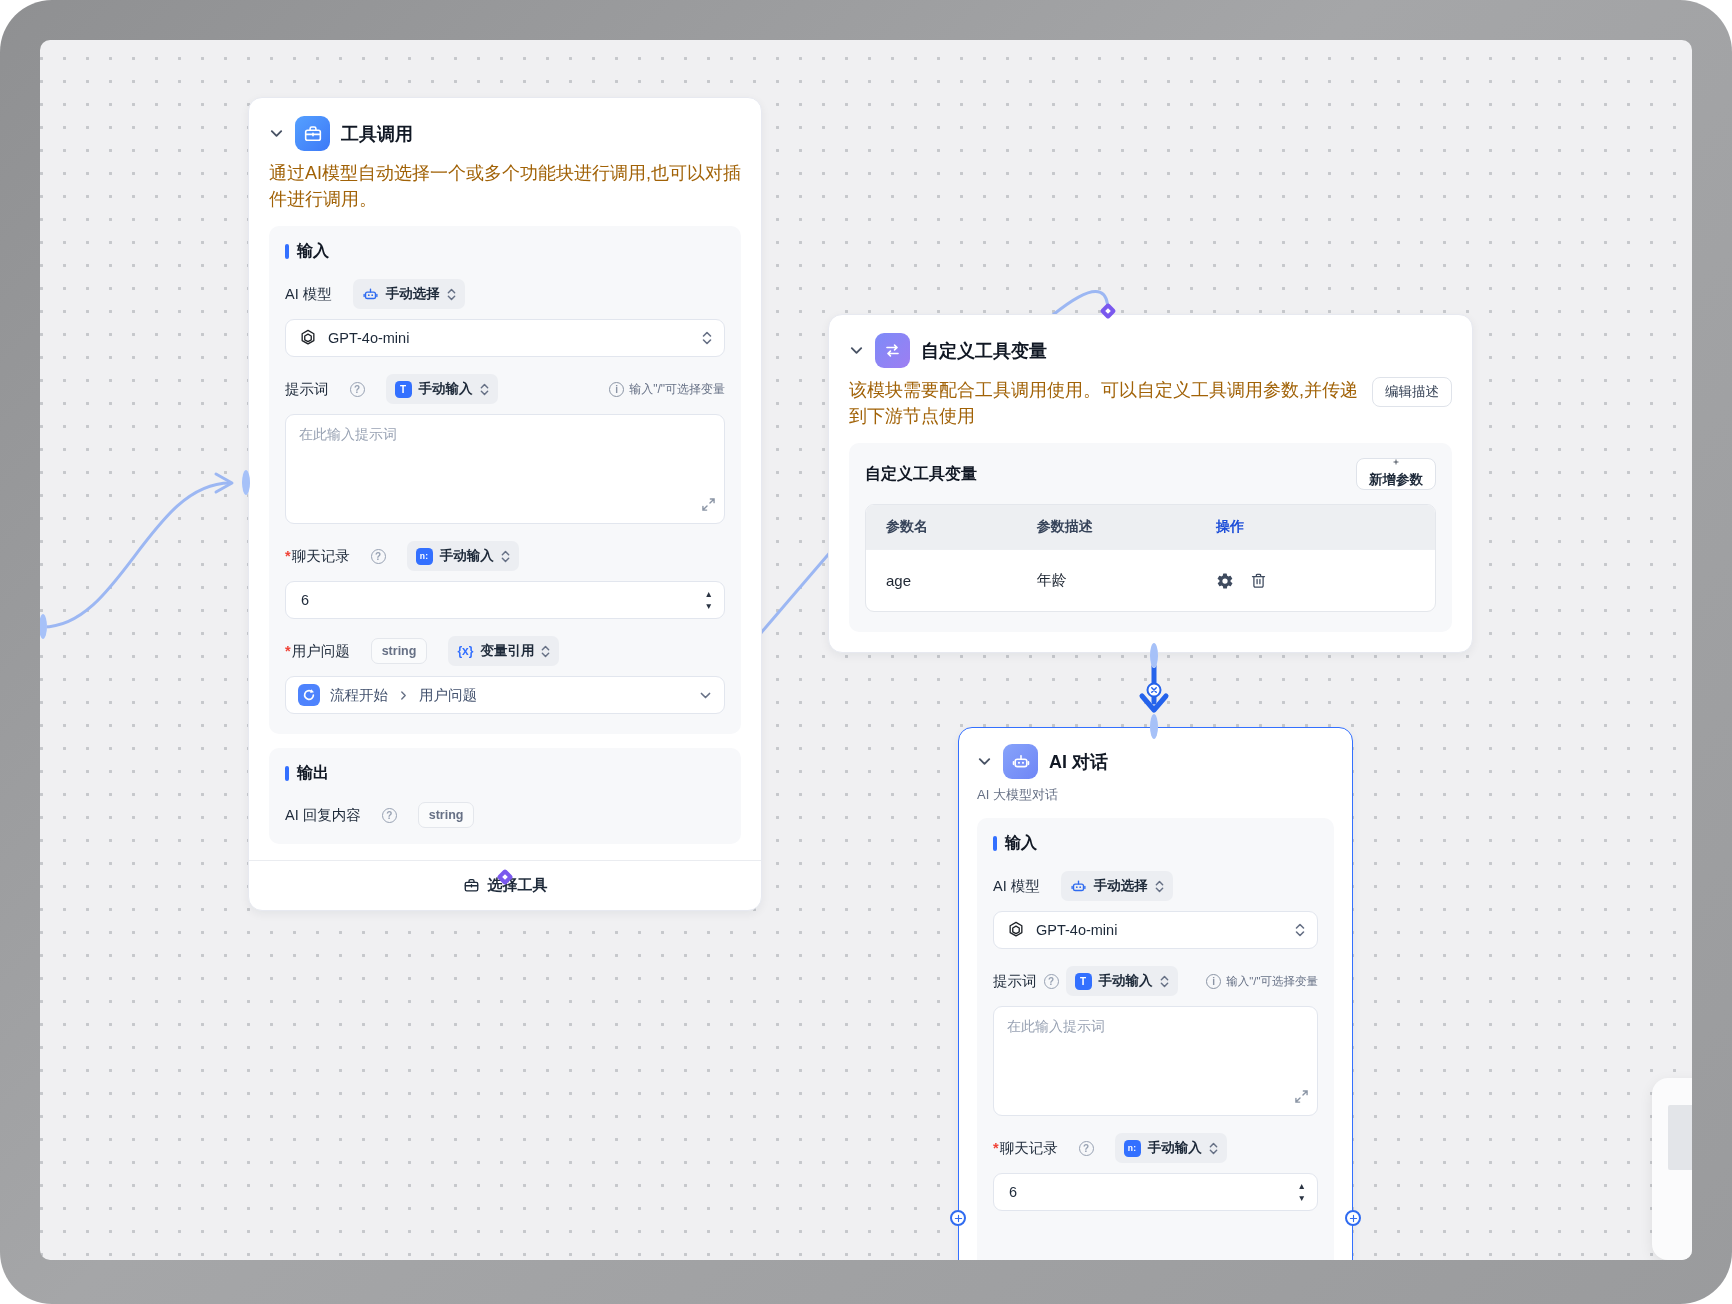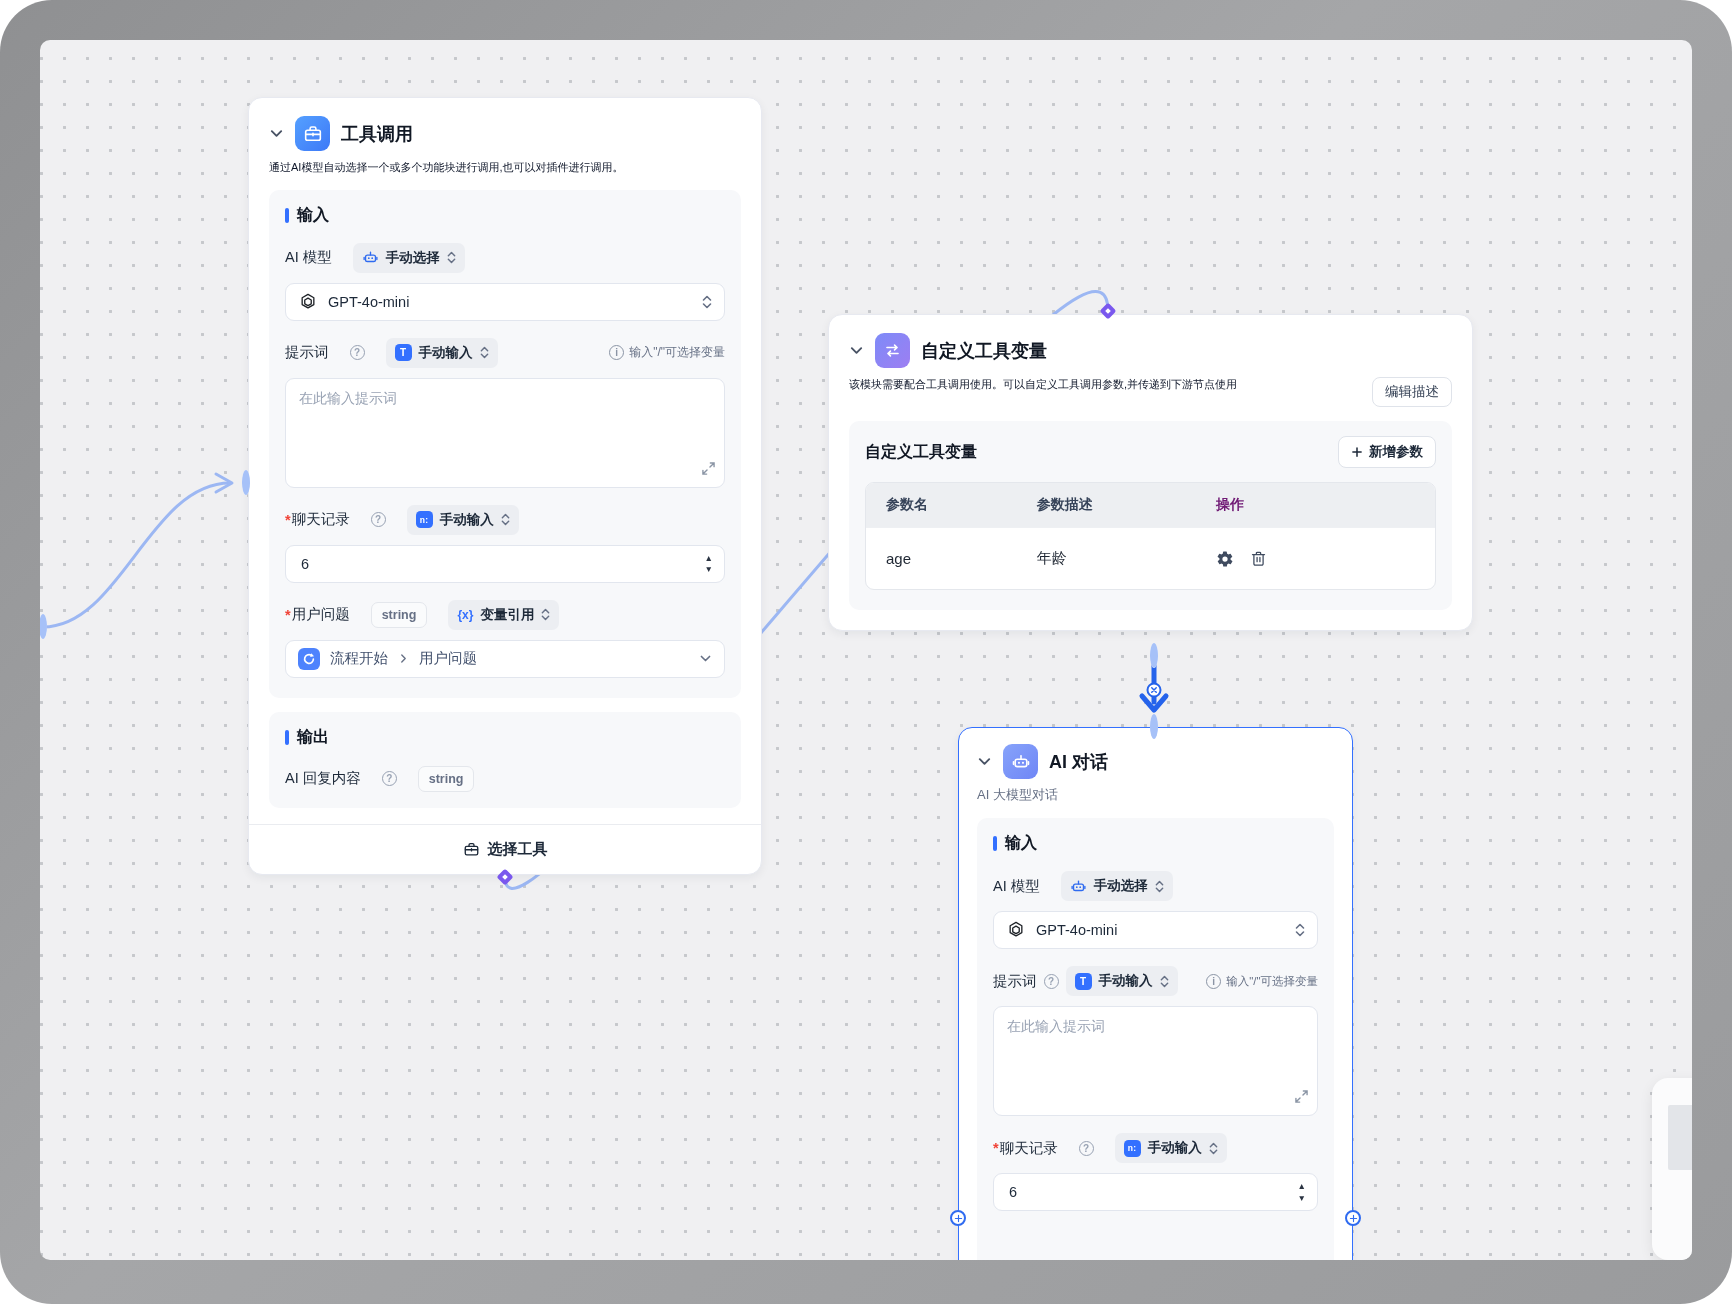--- a/index.html
+++ b/index.html
@@ -26,21 +26,21 @@
           box-shadow:0 3px 10px rgba(25,32,54,.06); z-index:2; }
   .card.selected { border:1.6px solid #3370ff; }
   .card-pad { padding:18px 20px 0 20px; }
   .card-head { display:flex; align-items:center; gap:11px; }
   .collapse { display:flex; color:#485264; cursor:pointer; }
   .tile { width:35px; height:35px; border-radius:9px; display:flex; align-items:center; justify-content:center; color:#fff; flex:0 0 auto; }
   .tile-blue   { background:linear-gradient(135deg,#55a0ff,#3d79f7); }
   .tile-purple { background:linear-gradient(135deg,#7e8bf8,#9d7ef2); }
   .tile-peri   { background:linear-gradient(135deg,#87a3fa,#6f86f6); }
   .card-title { font-size:18px; font-weight:700; color:#111824; }
-  .card-desc { margin-top:9px; font-size:11px; color:#0f172a; line-height:1.45; }
+  .card-desc { margin-top:9px; font-size:18px; color:#a16207; line-height:1.45; }
   .sub { margin-top:7px; font-size:13px; color:#667085; }
 
   .panel { margin-top:14px; background:#f7f8fa; border-radius:10px; padding:15px 16px 20px 16px; }
   .sec { display:flex; gap:8px; align-items:center; font-size:16px; font-weight:700; color:#111824; }
   .bar { width:4px; height:15px; border-radius:2px; background:#3370ff; }
 
   .frow { display:flex; align-items:center; gap:21px; margin-top:17px; }
   .flabel { font-size:14.5px; color:#1d2939; font-weight:500; display:inline-flex; align-items:center; }
   .req { color:#f04438; font-weight:700; margin-right:1px; }
   .circ { width:15px; height:15px; border:1.2px solid #98a2b3; border-radius:50%; font-size:10px;
@@ -81,29 +81,29 @@
 
   .footer { margin-top:16px; border-top:1px solid #eaecf0; height:50px; display:flex; align-items:center;
             justify-content:center; gap:8px; font-weight:600; font-size:15px; color:#1d2939; cursor:pointer; }
 
   
   .desc-row { display:flex; align-items:flex-start; gap:12px; margin-top:9px; }
   .desc-row .card-desc { margin-top:0; flex:1; }
   .btn { height:30px; padding:0 12px; background:#fff; border:1px solid #dfe3ea; border-radius:8px;
          font-size:13.5px; color:#344054; display:inline-flex; align-items:center; gap:6px;
          cursor:pointer; white-space:nowrap; flex:0 0 auto; }
-  .btn.add { height:32px; font-weight:600; color:#1d2939; }
+  .btn.add { height:32px; font-weight:600; color:#1d2939;flex-direction:column; }
   .phead { display:flex; align-items:center; justify-content:space-between; }
   .ptitle { font-size:16px; font-weight:700; color:#111824; }
   .vtable { margin-top:14px; background:#fff; border:1px solid #e4e7ec; border-radius:9px; overflow:hidden; }
   .trow { display:flex; align-items:center; height:62px; border-top:1px solid #eef0f3; font-size:15px; color:#1f2733; }
   .trow.thead { height:44px; background:#edeff2; font-size:14px; font-weight:600; color:#37445a; border-top:none; }
   .tc1 { width:26.5%; padding-left:20px; }
   .tc2 { width:31.5%; padding-left:20px; }
-  .tc3 { flex:1; padding-left:20px; display:flex; gap:16px; align-items:center; color:#701a75; }
+  .tc3 { flex:1; padding-left:20px; display:flex; gap:16px; align-items:center; color:#1d4ed8; }
   .opico { cursor:pointer; display:flex; color:#3f4b5f; }
 
   
   .handle { position:absolute; z-index:5; transform:translate(-50%,-50%); }
   .ring { width:10px; height:10px; border:4.5px solid #a6c1f8; background:#fff; border-radius:50%; }
   .diamond { width:12px; height:12px; border:4.5px solid #7a58ee; background:#fff; border-radius:2.5px;
              transform:translate(-50%,-50%) rotate(45deg); }
   .pluscircle { width:16px; height:16px; border:2.5px solid #2f6bf0; background:#fff; border-radius:50%;
                 display:flex; align-items:center; justify-content:center; color:#2f6bf0; }
   .xbadge { width:15px; height:15px; border:2.5px solid #2563eb; background:#fff; border-radius:50%;

